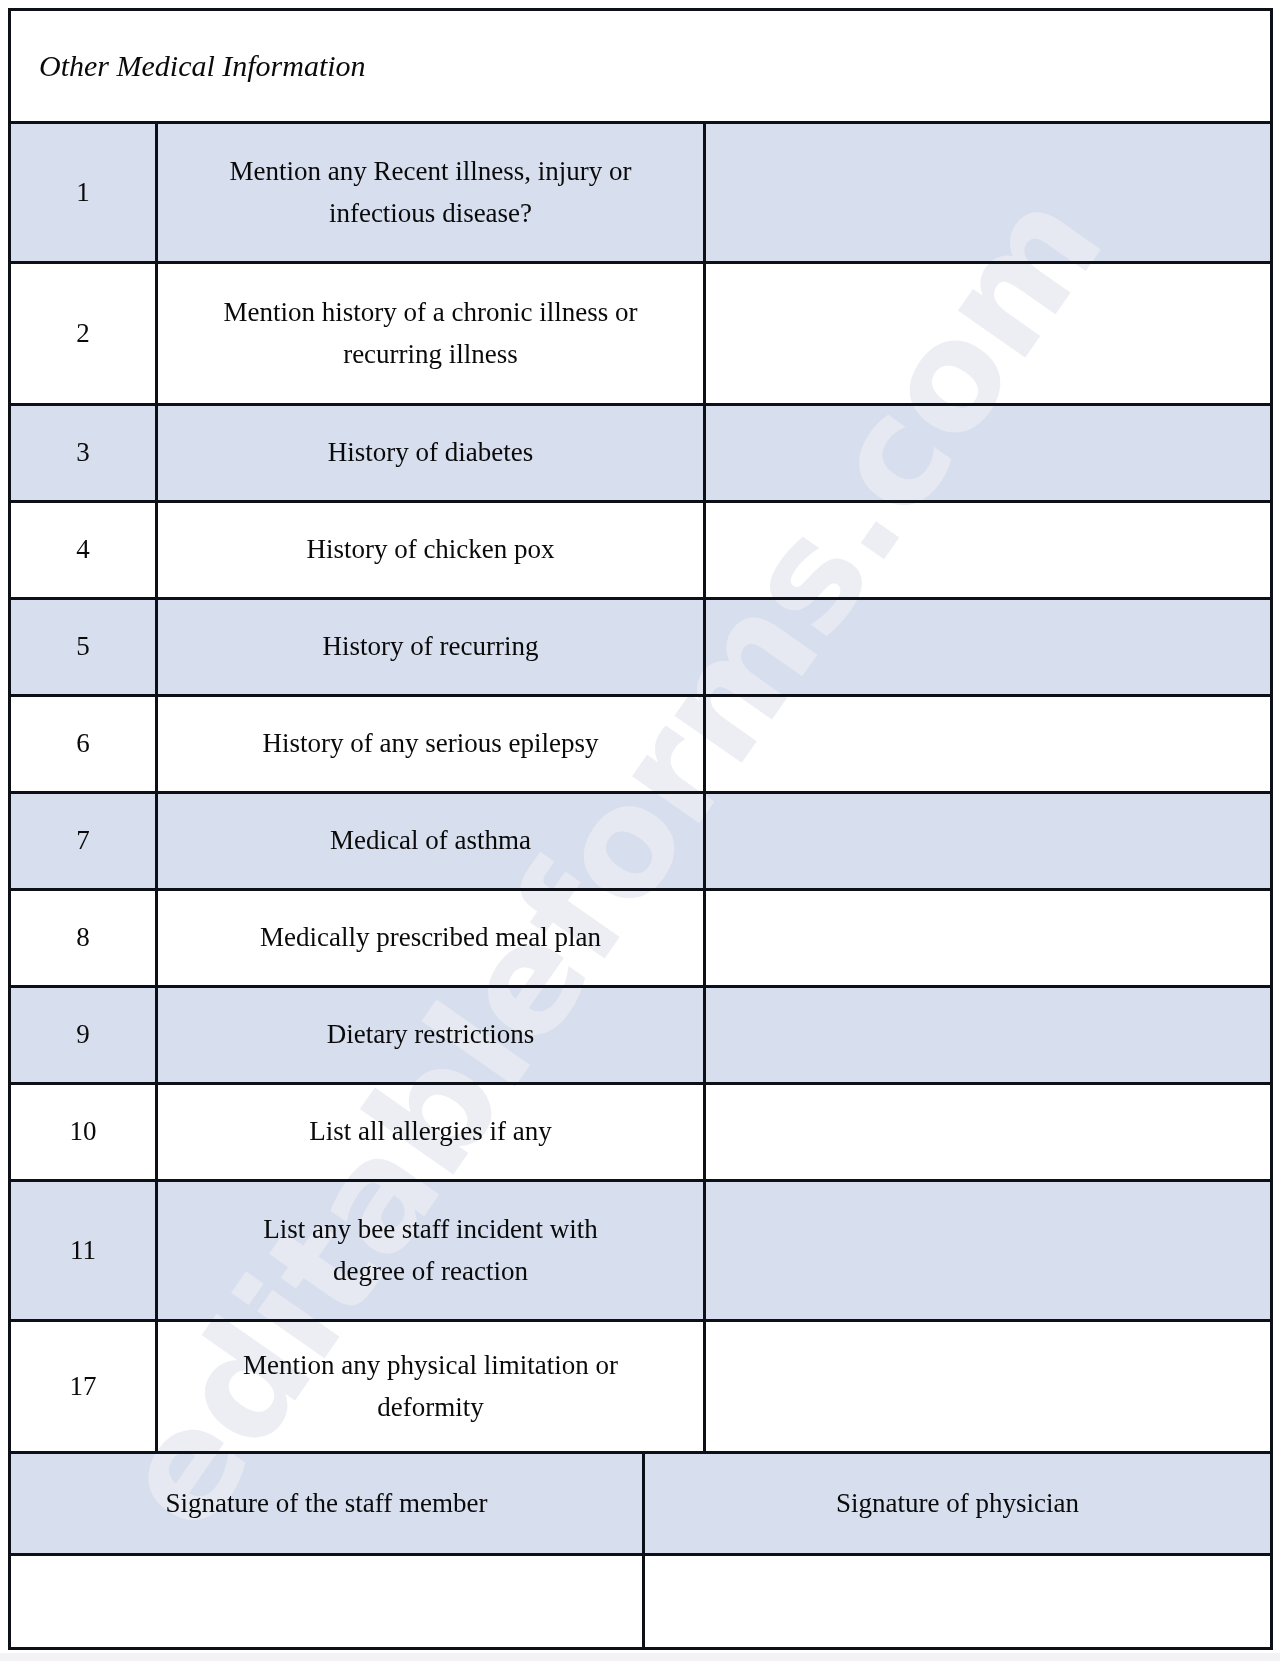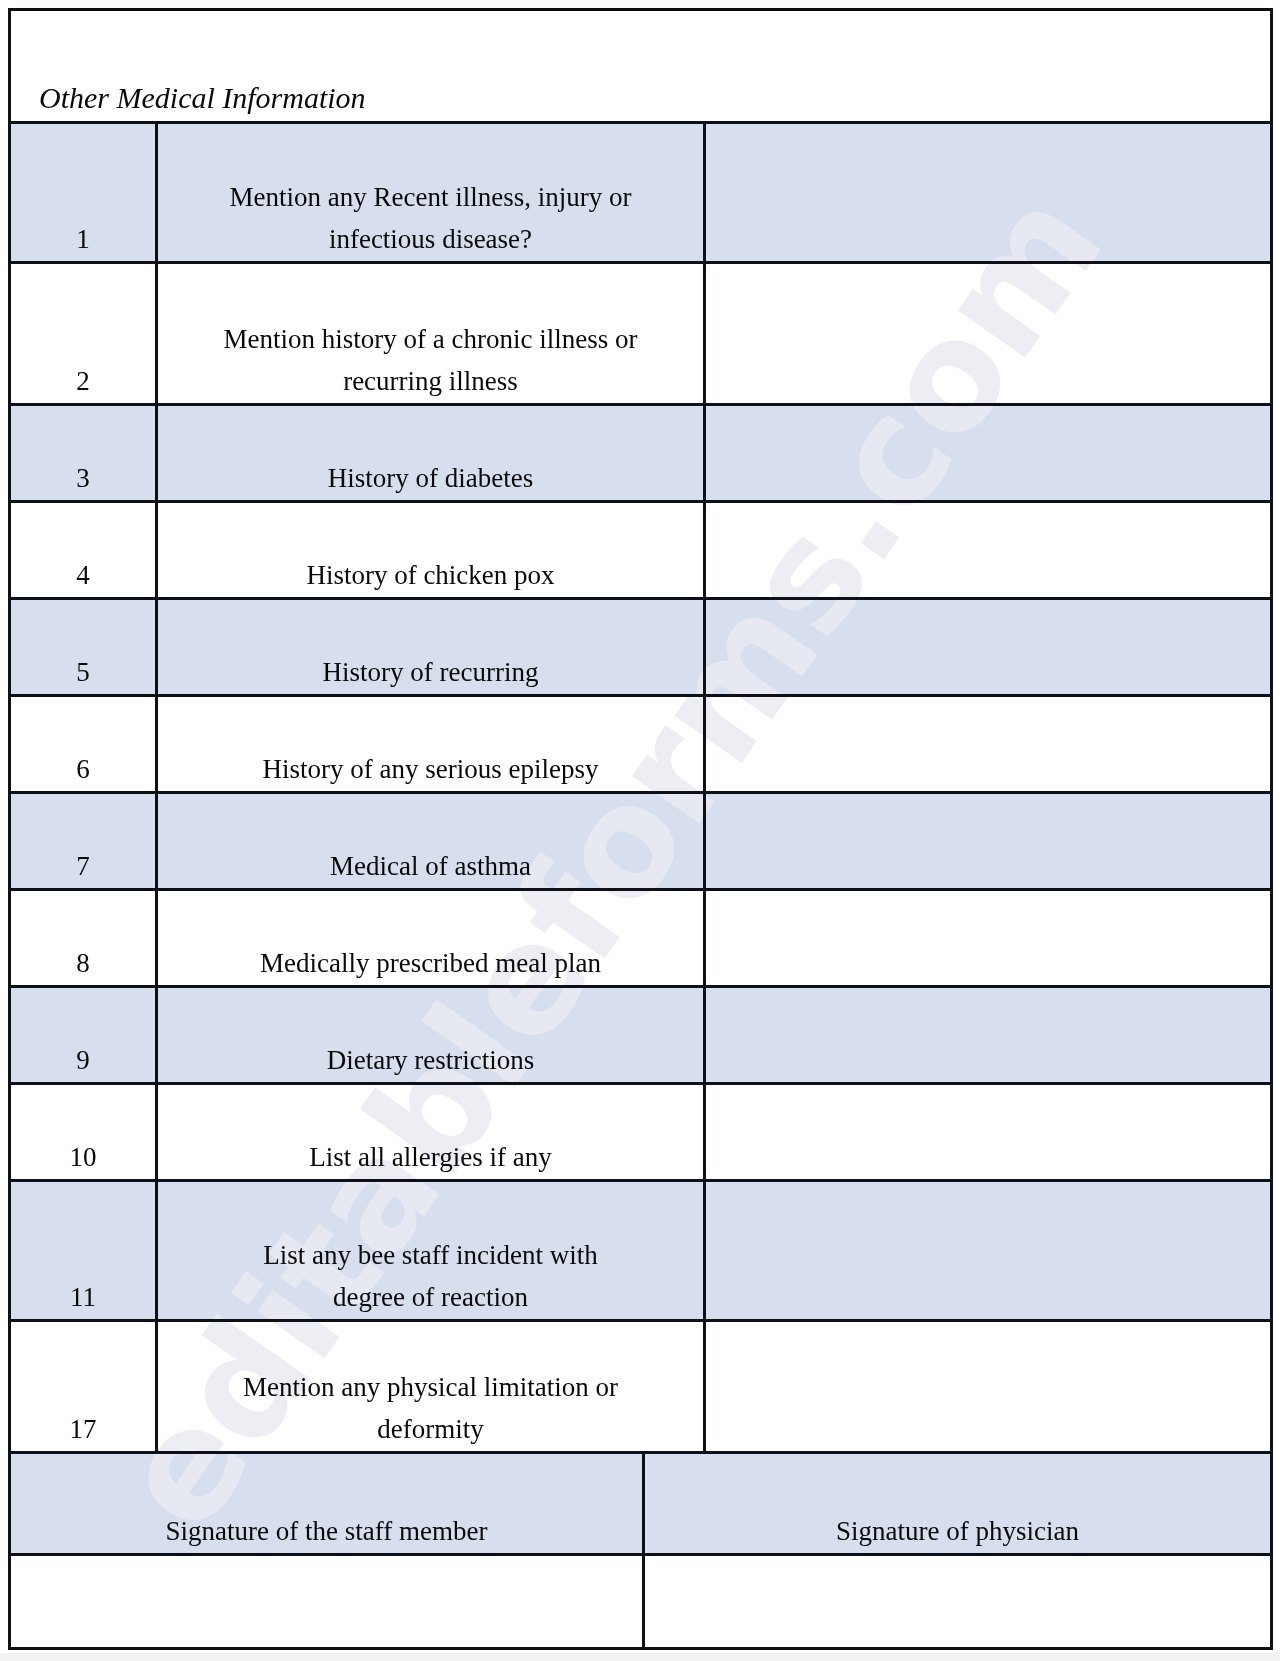--- a/index.html
+++ b/index.html
@@ -43,21 +43,21 @@
     display:grid;
     grid-template-columns:144px 487px 61px 567px;
     grid-template-rows:110px 140px 142px repeat(8, 97px) 140px 132px 102px 94px;
     border:3px solid #0d1117;
     z-index:2;
   }
   .row { display:contents; }
   .cell {
     border-left:3px solid #0d1117;
     border-top:3px solid #0d1117;
-    display:flex; align-items:flex-end; justify-content:center;
+    display:flex; align-items:center; justify-content:center;
     text-align:center;
     font-size:27px;
     line-height:1.55;
     background:transparent;
     min-width:0;
   }
   .no-l { border-left:none; }
   .no-t { border-top:none; }
 
   .title-cell {

